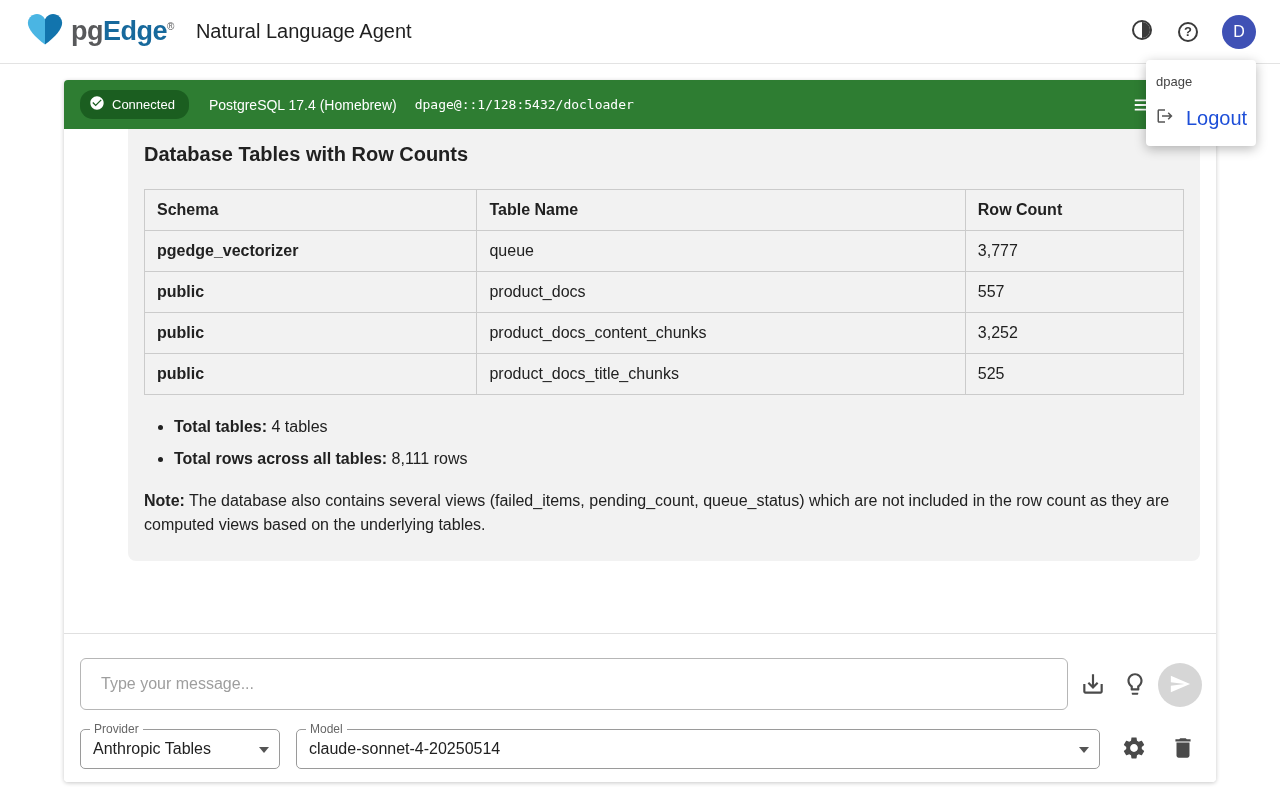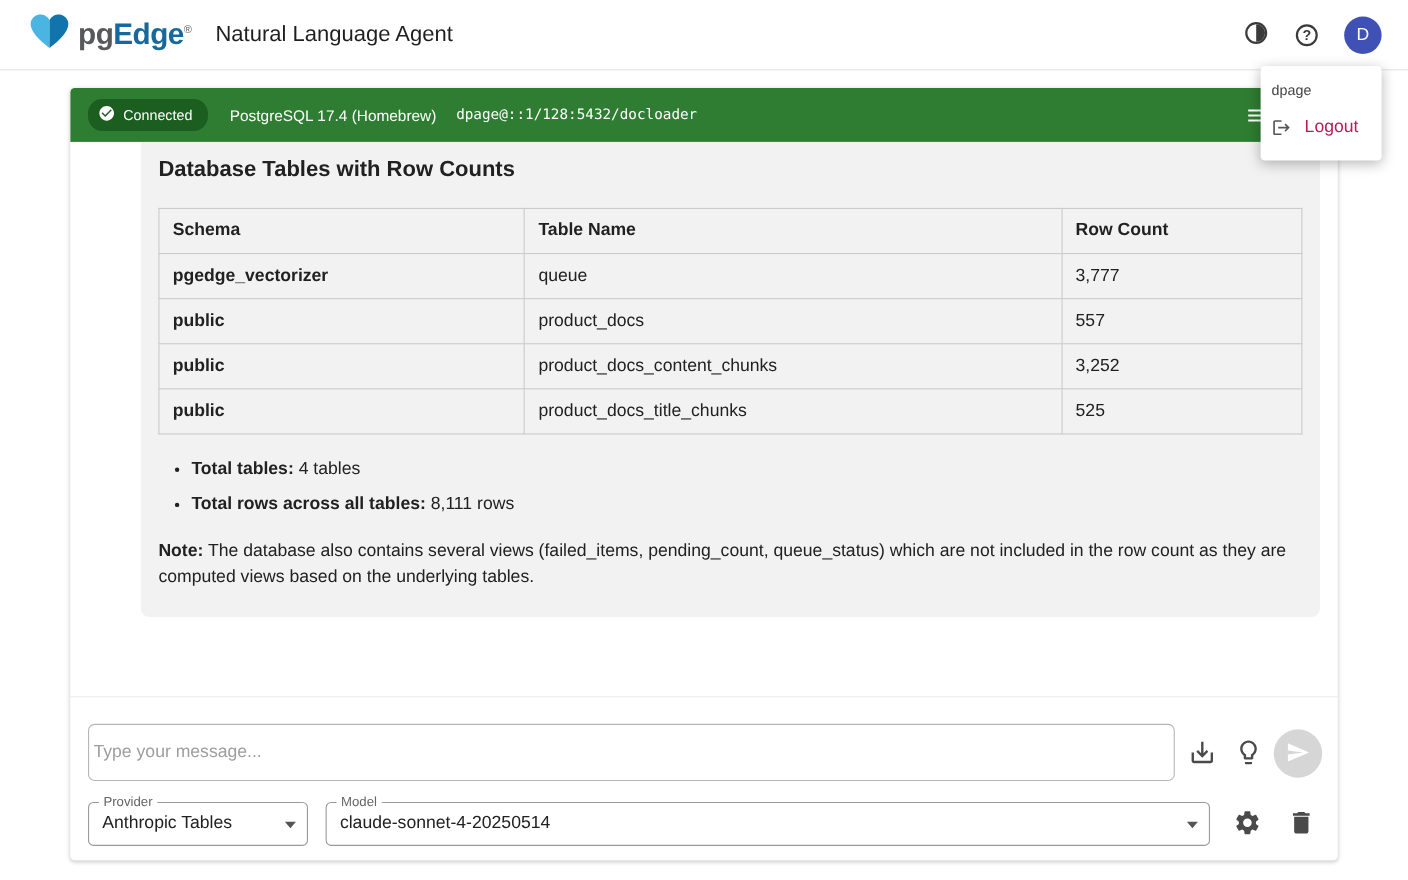--- a/index.html
+++ b/index.html
@@ -84,21 +84,21 @@
   ul.summary li { margin-bottom:8px; }
   ul.summary b, .note b { font-weight:700; }
 
   
   .composer {
     position:absolute; left:0; bottom:0; width:100%; height:149px;
     border-top:1px solid #e0e0e0; background:#fff; border-radius:0 0 4px 4px;
   }
   .msg-input {
     position:absolute; left:16px; top:24px; width:988px; height:52px;
-    border:1px solid #b6b6b6; border-radius:6px; padding:0 4px;
+    border:1px solid #b6b6b6; border-radius:6px; padding:0 20px;
     font-size:16px; font-family:"Liberation Sans",sans-serif; color:#1d4ed8;
     background:#fff; outline:none;
   }
   .msg-input::placeholder { color:#9e9e9e; }
   .comp-icon { position:absolute; width:26px; height:26px; }
   .download-btn { left:1016px; top:38px; }
   .tips-btn { left:1058px; top:38px; }
   .send-btn {
     position:absolute; left:1094px; top:29px; width:44px; height:44px;
     border-radius:50%; background:#d6d6d6; border:none; cursor:pointer;
@@ -126,22 +126,22 @@
 
   
   .user-menu {
     position:absolute; left:1146px; top:60px; width:110px;
     background:#fff; border-radius:4px;
     box-shadow:0 3px 12px rgba(0,0,0,0.28);
     z-index:30; padding:8px 0 8px 0;
   }
   .user-menu .menu-user { padding:6px 12px 10px 10px; font-size:13px; color:#444; }
   .user-menu .menu-item {
-    display:flex; align-items:flex-start; gap:12px; padding:8px 12px 8px 10px;
-    font-size:16px; color:#be185d; cursor:pointer;
+    display:flex; align-items:flex-end; gap:12px; padding:8px 12px 8px 10px;
+    font-size:20px; color:#1d4ed8; cursor:pointer;
   }
 </style>
 </head>
 <body>
 
 <div class="header">
   <div class="logo">
     <span>
       <svg width="42" height="36" viewBox="0 0 48 42">
         <path d="M24 38 C12 29 4 20 4 12.5 A10.5 10.5 0 0 1 24 8.5 Z" fill="#4ab5e3"></path>

